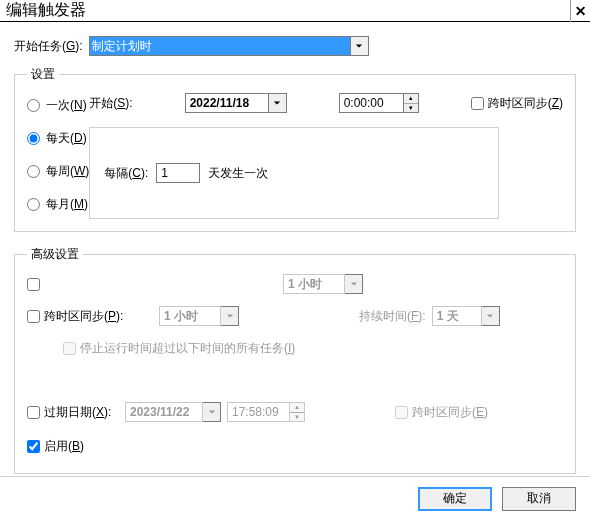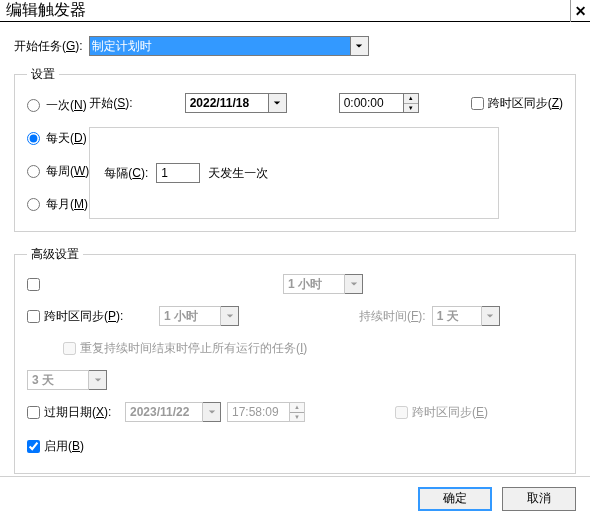--- a/index.html
+++ b/index.html
@@ -277,33 +277,25 @@
               <svg viewBox="0 0 10 10">
                 <path d="M1 3 L5 7 L9 3 Z" fill="#9a9a9a"></path>
               </svg>
             </div>
         </div>
       </div>
 
       <div class="adv-row disabled" style="padding-left:36px">
         <label class="chk">
           <input type="checkbox" disabled="" style="">
-          <span><span>重复持续时间结束时停止所有运行的任务(</span><span class="ul">I</span><span>)</span></span>
+          <span><span>停止运行时间超过以下时间的所有任务(</span><span class="ul">I</span><span>)</span></span>
         </label>
       </div>
 
       <div class="adv-row">
-        <div class="drop disabled">
-          <div class="drop-main" style="width:62px">3 天</div>
-          <div class="arrow">
-              <svg viewBox="0 0 10 10">
-                <path d="M1 3 L5 7 L9 3 Z" fill="#9a9a9a"></path>
-              </svg>
-            </div>
-        </div>
       </div>
 
       <div class="adv-row">
         <label class="chk" style="width:98px">
           <input type="checkbox" style="">
           <span><span>过期日期(</span><span class="ul">X</span><span>):</span></span>
         </label>
         <div class="drop disabled">
           <div class="drop-main" style="width:78px">2023/11/22</div>
           <div class="arrow">

